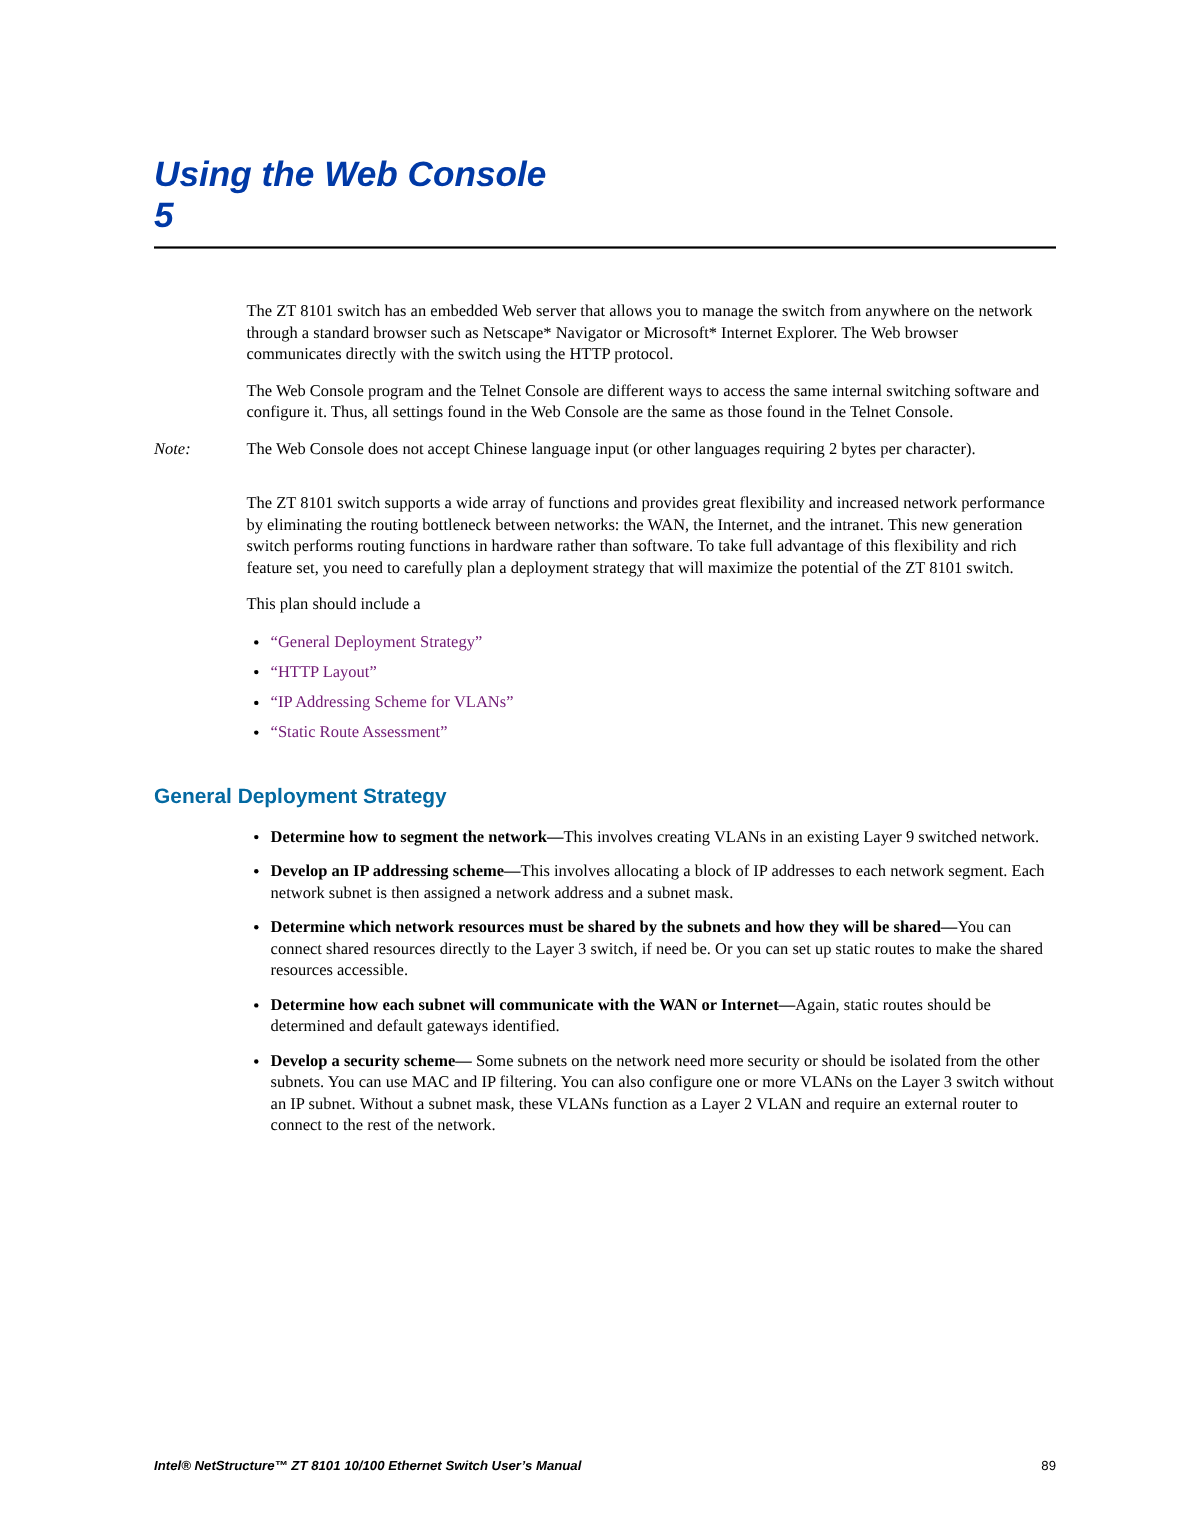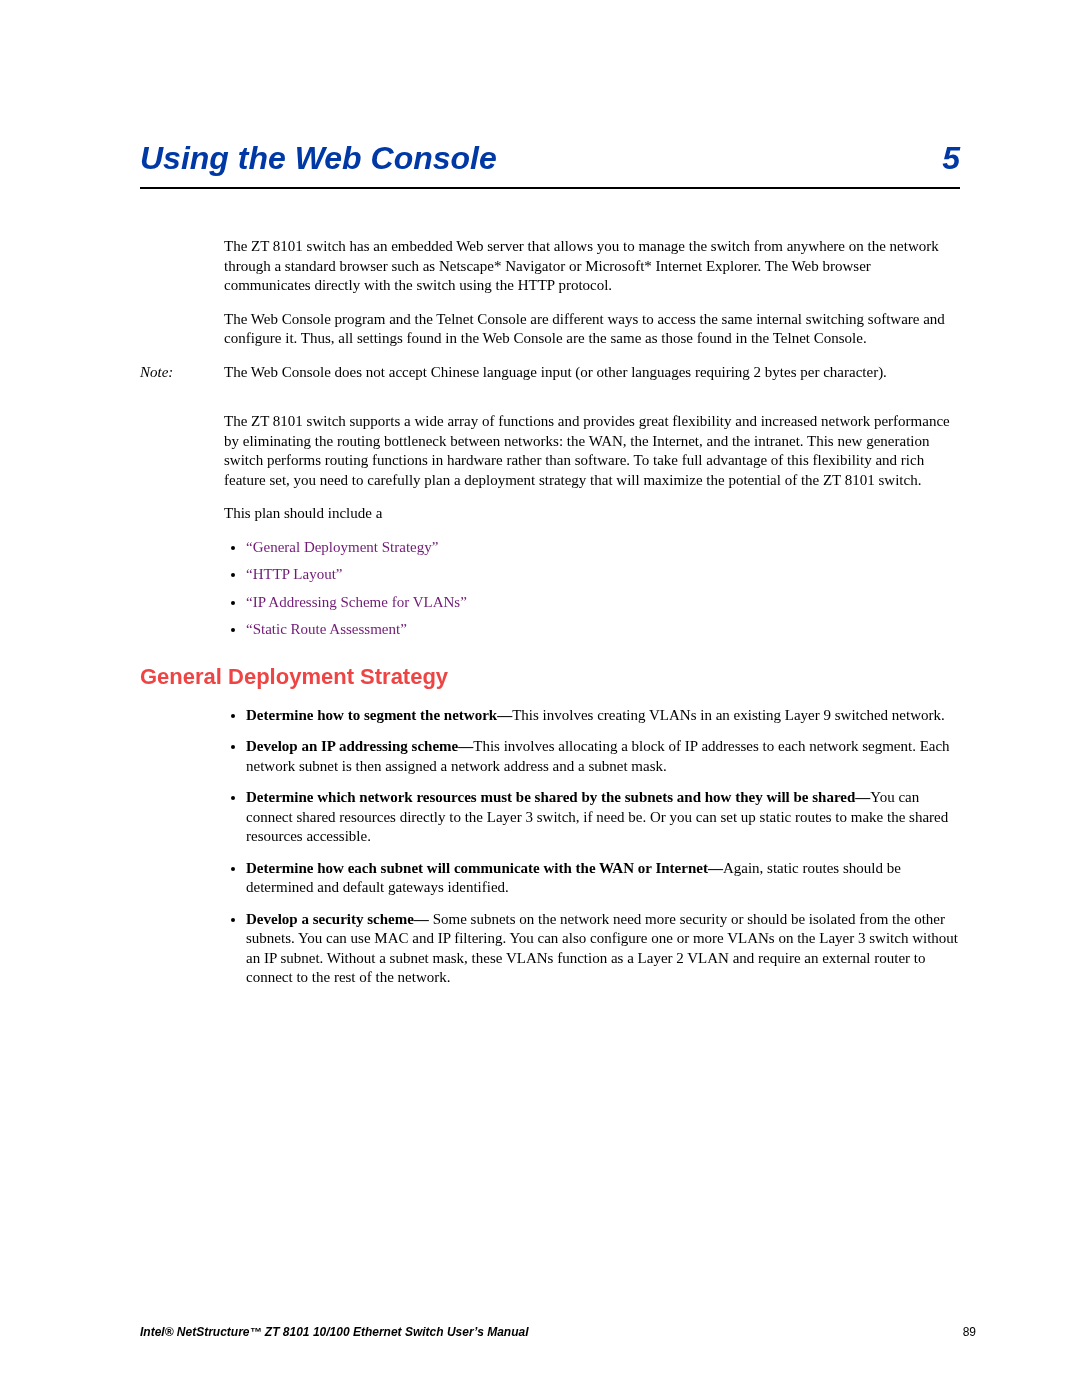--- a/index.html
+++ b/index.html
@@ -15,20 +15,21 @@
   .page {
     padding: 140px 120px 60px 140px;
   }
   .chapter-head {
     display: flex;
     justify-content: space-between;
     align-items: baseline;
     border-bottom: 2px solid #000;
     padding-bottom: 10px;
     margin-bottom: 48px;
+    flex-direction: column;
   }
   .chapter-title {
     font-family: Arial, Helvetica, sans-serif;
     font-weight: bold;
     font-style: italic;
     color: #0039a6;
     font-size: 32px;
   }
   .chapter-num {
     font-family: Arial, Helvetica, sans-serif;
@@ -66,23 +67,23 @@
   .h2 {
     font-family: Arial, Helvetica, sans-serif;
     font-weight: bold;
     color: #0039a6;
     font-size: 24px;
     margin: 20px 0 18px 0;
   }
   .h3 {
     font-family: Arial, Helvetica, sans-serif;
     font-weight: bold;
-    color: #ef4444;
-    font-size: 22px;
-    margin: 24px 0 16px 0;
+    color: #0369a1;
+    font-size: 19px;
+    margin: 37px 0 16px 0;
   }
   ul.link-list {
     margin: 0 0 10px 0;
     padding-left: 22px;
   }
   ul.link-list li {
     font-size: 15px;
     color: #701a75;
     margin-bottom: 8px;
     line-height: 1.3;
@@ -99,21 +100,21 @@
     margin-bottom: 12px;
     line-height: 1.3;
   }
   .bold {
     font-weight: bold;
   }
   .footer {
     position: absolute;
     bottom: 58px;
     left: 140px;
-    right: 104px;
+    right: 120px;
     display: flex;
     justify-content: space-between;
     font-family: Arial, Helvetica, sans-serif;
     font-size: 12px;
   }
   .footer-title {
     font-weight: bold;
     font-style: italic;
   }
 </style>

